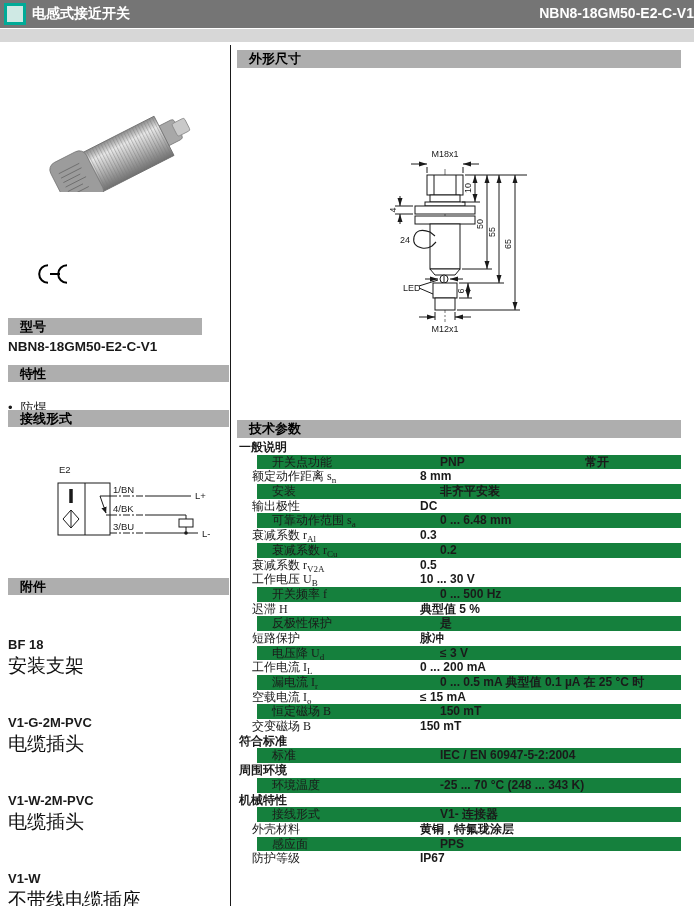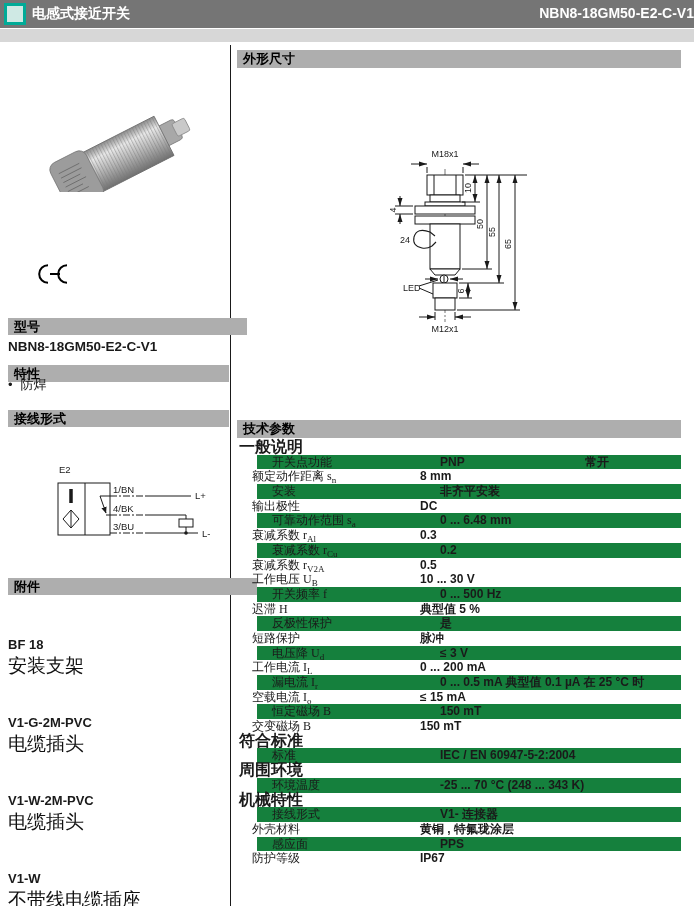--- a/index.html
+++ b/index.html
@@ -12,34 +12,34 @@
   .topbar{left:0;top:0;width:694px;height:28px;background:#757575;padding-left:8px;}
   .topbar .brand{left:4px;top:3px;width:22px;height:22px;background:#cfe9e4;
     border:3px solid #00ab97;box-sizing:border-box;}
   .topbar .title{left:32px;top:5px;font-size:14px;font-weight:bold;color:#ffffff;}
   .topbar .model{right:8px;top:5px;font-size:14px;font-weight:bold;color:#ffffff;}
   .substrip{left:0;top:29px;width:694px;height:13px;background:#d7d7d7;}
   .vdivider{left:230px;top:45px;width:1px;height:861px;background:#1a1a1a;}
 
   
   .secbar{background:#aeaeae;height:17px;line-height:17px;font-size:13px;
-    font-weight:bold;padding-left:6px;box-sizing:border-box;color:#000;}
+    font-weight:bold;padding-left:12px;box-sizing:border-box;color:#000;}
   .secbar.wide{height:18px;line-height:18px;}
 
   
   .modelno{left:8px;top:339px;font-size:13.5px;font-weight:bold;}
-  .feature{left:8px;top:376px;font-size:13px;font-family:"Liberation Serif",serif;}
+  .feature{left:8px;top:399px;font-size:13px;font-family:"Liberation Serif",serif;}
   .feature .bullet{font-family:"Liberation Sans",sans-serif;margin-right:8px;}
   .acc{left:8px;top:598px;width:215px;}
   .acc .acc-name{font-size:13px;font-weight:bold;line-height:21px;height:21px;margin-top:36px;}
   .acc .acc-desc{font-size:19px;font-family:"Liberation Serif",serif;line-height:21px;height:21px;color:#111;}
 
   
   .spec{left:237px;top:440px;width:444px;}
-  .t-group{position:relative;height:14.7px;line-height:14.8px;font-size:16px;
+  .t-group{position:relative;height:14.7px;line-height:14.8px;font-size:12px;
     font-weight:bold;padding-left:2px;box-sizing:border-box;}
   .t-row{position:relative;height:14.7px;line-height:14.8px;font-size:12px;}
   .t-label{position:absolute;left:15px;top:0;white-space:nowrap;
     font-family:"Liberation Serif",serif;}
   .t-label sub{font-size:9px;}
   .t-val{position:absolute;left:183px;top:0;font-weight:bold;white-space:nowrap;}
   .t-val2{position:absolute;left:328px;top:0;font-weight:bold;white-space:nowrap;
     font-family:"Liberation Serif",serif;}
   .zebra{background:#15803d;margin-left:20px;}
 
@@ -89,21 +89,21 @@
 </svg>
 
 <svg class="abs" style="left:33px;top:262px;" width="36" height="24" viewBox="0 0 36 24">
   <g fill="none" stroke="#000" stroke-width="2">
     <path d="M 15,3.2 A 8.6,8.6 0 1 0 15,20.8"></path>
     <path d="M 34,3.2 A 8.6,8.6 0 1 0 34,20.8"></path>
     <line x1="17" y1="12" x2="27" y2="12"></line>
   </g>
 </svg>
 
-<div class="abs secbar" style="left:8px;top:318px;width:239px;">型号</div>
+<div class="abs secbar" style="left:8px;top:318px;width:194px;">型号</div>
 <div class="abs modelno">NBN8-18GM50-E2-C-V1</div>
 
 <div class="abs secbar" style="left:8px;top:365px;width:221px;">特性</div>
 <div class="abs feature"><span class="bullet">•</span><span>防焊</span></div>
 
 <div class="abs secbar" style="left:8px;top:410px;width:221px;">接线形式</div>
 
 <svg class="abs" style="left:55px;top:462px;" width="165" height="88" viewBox="0 0 165 88">
   <defs>
     <marker id="warr" markerWidth="7" markerHeight="7" refX="6" refY="3.5" orient="auto">
@@ -136,21 +136,21 @@
     <line x1="131" y1="65" x2="131" y2="71"></line>
   </g>
   <circle cx="131" cy="71" r="1.8" fill="#1a1a1a"></circle>
   <text x="58" y="31" class="wiretxt">1/BN</text>
   <text x="58" y="50" class="wiretxt">4/BK</text>
   <text x="58" y="68" class="wiretxt">3/BU</text>
   <text x="140" y="37" class="wiretxt">L+</text>
   <text x="147" y="75" class="wiretxt">L-</text>
 </svg>
 
-<div class="abs secbar" style="left:8px;top:578px;width:249px;">附件</div>
+<div class="abs secbar" style="left:8px;top:578px;width:221px;">附件</div>
 <div class="abs acc" id="acc-list">
     <div class="acc-name">BF 18</div>
     <div class="acc-desc">安装支架</div>
     <div class="acc-name">V1-G-2M-PVC</div>
     <div class="acc-desc">电缆插头</div>
     <div class="acc-name">V1-W-2M-PVC</div>
     <div class="acc-desc">电缆插头</div>
     <div class="acc-name">V1-W</div>
     <div class="acc-desc">不带线电缆插座</div>
     <div class="acc-name">V1-G</div>

